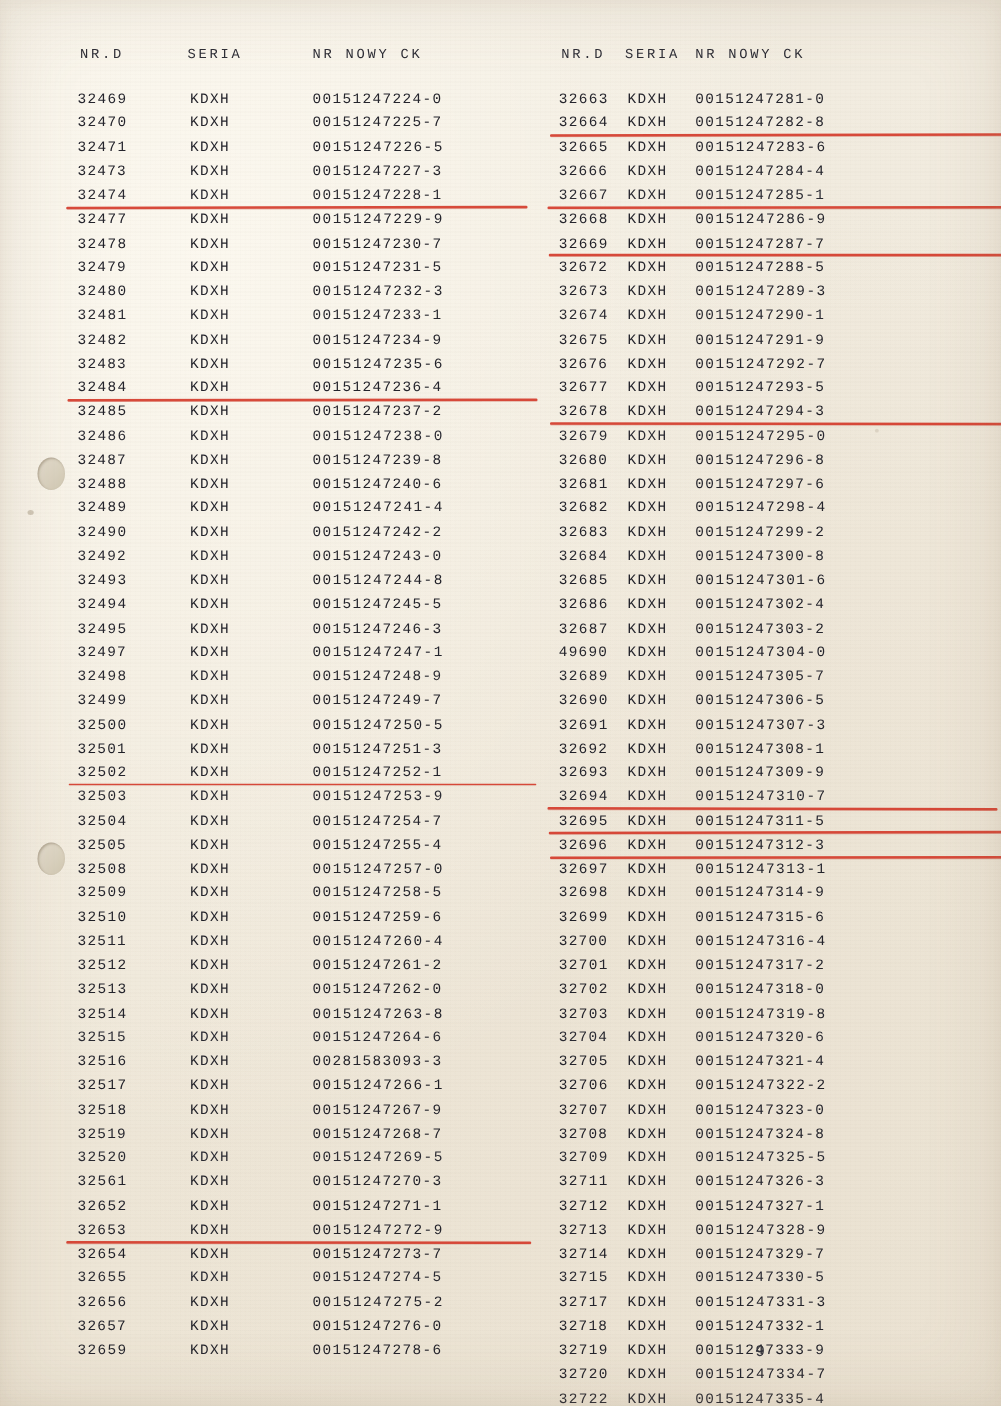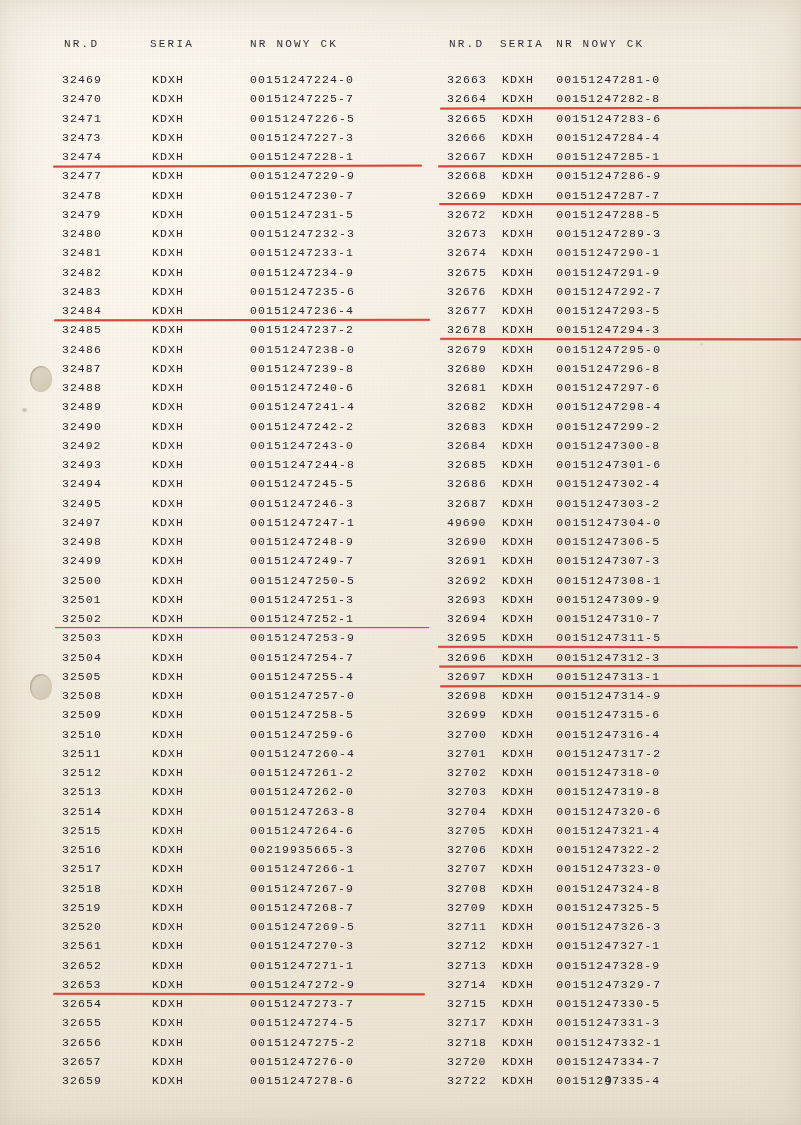--- a/index.html
+++ b/index.html
@@ -348,21 +348,21 @@
             <td class="c-nrnowy">00151247263-8</td>
           </tr>
           <tr class="row">
             <td class="c-nrd">32515</td>
             <td class="c-seria">KDXH</td>
             <td class="c-nrnowy">00151247264-6</td>
           </tr>
           <tr class="row">
             <td class="c-nrd">32516</td>
             <td class="c-seria">KDXH</td>
-            <td class="c-nrnowy">00219935665-3</td>
+            <td class="c-nrnowy">00281583093-3</td>
           </tr>
           <tr class="row">
             <td class="c-nrd">32517</td>
             <td class="c-seria">KDXH</td>
             <td class="c-nrnowy">00151247266-1</td>
           </tr>
           <tr class="row">
             <td class="c-nrd">32518</td>
             <td class="c-seria">KDXH</td>
             <td class="c-nrnowy">00151247267-9</td>
@@ -545,20 +545,25 @@
             <td class="c-nrd">32687</td>
             <td class="c-seria">KDXH</td>
             <td class="c-nrnowy">00151247303-2</td>
           </tr>
           <tr class="row">
             <td class="c-nrd">49690</td>
             <td class="c-seria">KDXH</td>
             <td class="c-nrnowy">00151247304-0</td>
           </tr>
           <tr class="row">
+            <td class="c-nrd">32689</td>
+            <td class="c-seria">KDXH</td>
+            <td class="c-nrnowy">00151247305-7</td>
+          </tr>
+          <tr class="row">
             <td class="c-nrd">32690</td>
             <td class="c-seria">KDXH</td>
             <td class="c-nrnowy">00151247306-5</td>
           </tr>
           <tr class="row">
             <td class="c-nrd">32691</td>
             <td class="c-seria">KDXH</td>
             <td class="c-nrnowy">00151247307-3</td>
           </tr>
           <tr class="row">
@@ -678,20 +683,25 @@
           </tr>
           <tr class="row">
             <td class="c-nrd">32717</td>
             <td class="c-seria">KDXH</td>
             <td class="c-nrnowy">00151247331-3</td>
           </tr>
           <tr class="row">
             <td class="c-nrd">32718</td>
             <td class="c-seria">KDXH</td>
             <td class="c-nrnowy">00151247332-1</td>
+          </tr>
+          <tr class="row">
+            <td class="c-nrd">32719</td>
+            <td class="c-seria">KDXH</td>
+            <td class="c-nrnowy">00151247333-9</td>
           </tr>
           <tr class="row">
             <td class="c-nrd">32720</td>
             <td class="c-seria">KDXH</td>
             <td class="c-nrnowy">00151247334-7</td>
           </tr>
           <tr class="row">
             <td class="c-nrd">32722</td>
             <td class="c-seria">KDXH</td>
             <td class="c-nrnowy">00151247335-4</td>

